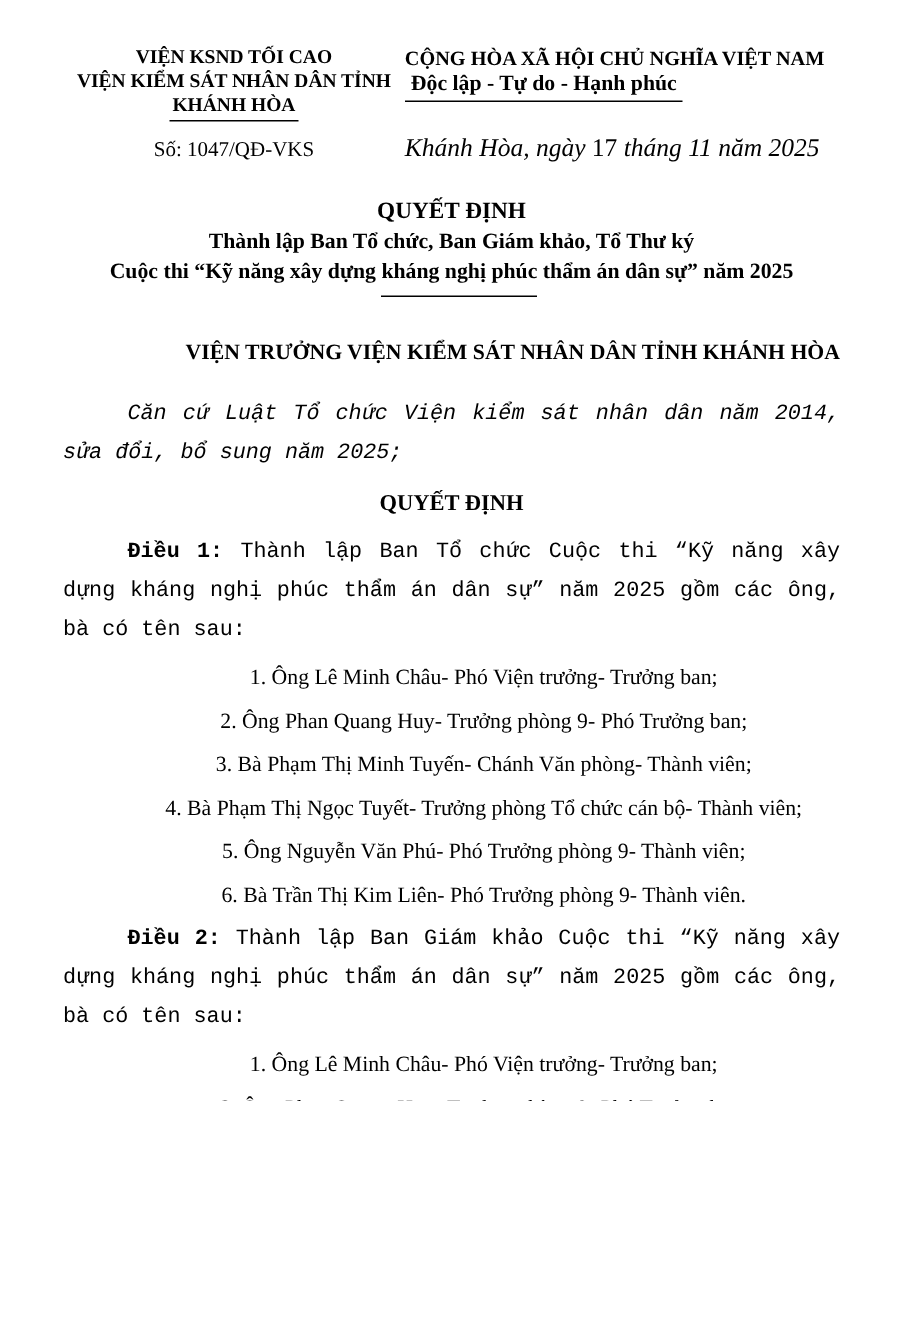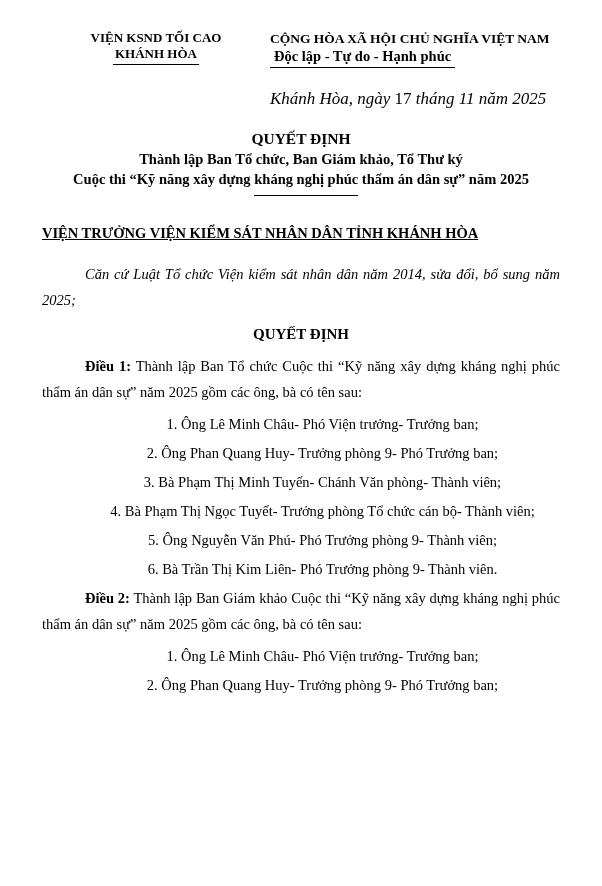--- a/index.html
+++ b/index.html
@@ -107,38 +107,38 @@
     line-height: 20px;
   }
   .title-block .t3 .u {
     display: inline-block;
     border-bottom: 1.4px solid #000;
     padding-bottom: 6px;
     margin-bottom: -4px;
   }
 
   .authority {
-    text-align: left;
+    text-align: right;
     font-weight: bold;
     font-size: 14.5px;
     margin-top: 32px;
     line-height: 19px;
-    text-decoration: underline;
   }
 
   
   .body-text {
     margin-top: 18px;
   }
   p.para {
     font-size: 14.5px;
     line-height: 26px;
     text-align: justify;
     text-indent: 43px;
     margin: 0 0 6px 0;
+    font-family: Liberation Mono, monospace;
   }
   p.italic {
     font-style: italic;
   }
   .decree-heading {
     text-align: center;
     font-weight: bold;
     font-size: 15px;
     margin: 10px 0 8px 0;
     line-height: 22px;
@@ -155,21 +155,23 @@
   }
 </style>
 </head>
 <body>
 
 <div class="page">
 
   <div class="hdr">
     <div class="hdr-left">
       <div class="l1">VIỆN KSND TỐI CAO</div>
+      <div class="l2">VIỆN KIỂM SÁT NHÂN DÂN TỈNH</div>
       <div class="l3"><span>KHÁNH HÒA</span></div>
+      <div class="doc-number">Số: 1047/QĐ-VKS</div>
     </div>
     <div class="hdr-right">
       <div class="m1">CỘNG HÒA XÃ HỘI CHỦ NGHĨA VIỆT NAM</div>
       <div class="m2"><span>Độc lập - Tự do - Hạnh phúc</span></div>
       <div class="dateline"><span>Khánh Hòa, ngày </span><span class="upright">17</span><span> tháng 11 năm 2025</span></div>
     </div>
   </div>
 
   <div class="title-block">
     <div class="t1">QUYẾT ĐỊNH</div>

